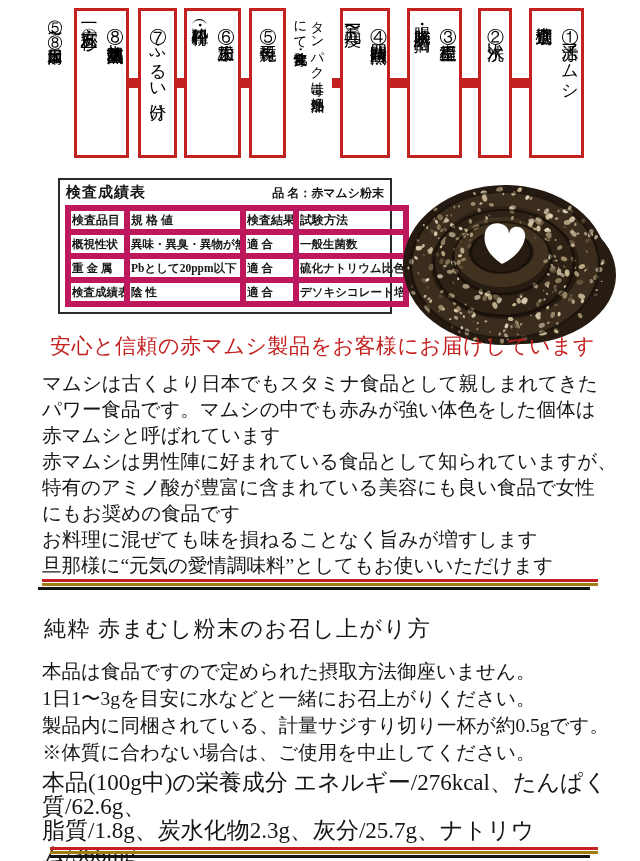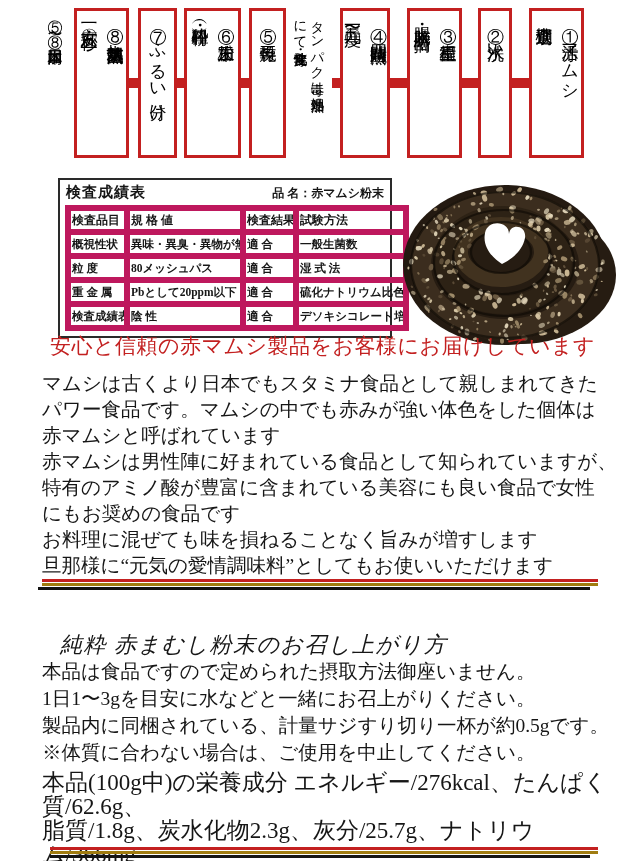--- a/index.html
+++ b/index.html
@@ -65,22 +65,22 @@
   
   .headline{
     position:absolute;top:332px;left:50px;width:560px;
     color:var(--red);font-size:21px;letter-spacing:0.5px;white-space:nowrap;
   }
   .description{
     position:absolute;top:371px;left:42px;width:600px;
     font-size:19.5px;line-height:26px;white-space:pre-line;
   }
   .howto-title{
-    position:absolute;top:614px;left:44px;margin:16px;
-    font-size:22px;font-weight:normal;font-style:italic;letter-spacing:1.5px;white-space:nowrap;
+    position:absolute;top:614px;left:44px;margin:0;
+    font-size:22px;font-weight:normal;letter-spacing:1.5px;white-space:nowrap;
   }
   .howto-text{
     position:absolute;top:658px;left:42px;width:600px;
     font-size:19.5px;line-height:27px;white-space:pre-line;
   }
   .nutrition{
     position:absolute;top:771px;left:42px;width:580px;
     font-size:23px;line-height:24px;white-space:pre-line;
   }
 
@@ -167,26 +167,20 @@
             <th>検査結果</th>
             <th>試験方法</th>
           </tr>
       </thead>
       <tbody>
           <tr>
           <td>概視性状</td>
           <td>異味・異臭・異物が無い事</td>
           <td>適 合</td>
           <td>一般生菌数</td>
-        </tr>
-          <tr>
-          <td>粒 度</td>
-          <td>80メッシュパス</td>
-          <td>適 合</td>
-          <td>湿 式 法</td>
         </tr>
           <tr>
           <td>重 金 属</td>
           <td>Pbとして20ppm以下</td>
           <td>適 合</td>
           <td>硫化ナトリウム比色法</td>
         </tr>
           <tr>
           <td>検査成績表</td>
           <td>陰 性</td>

